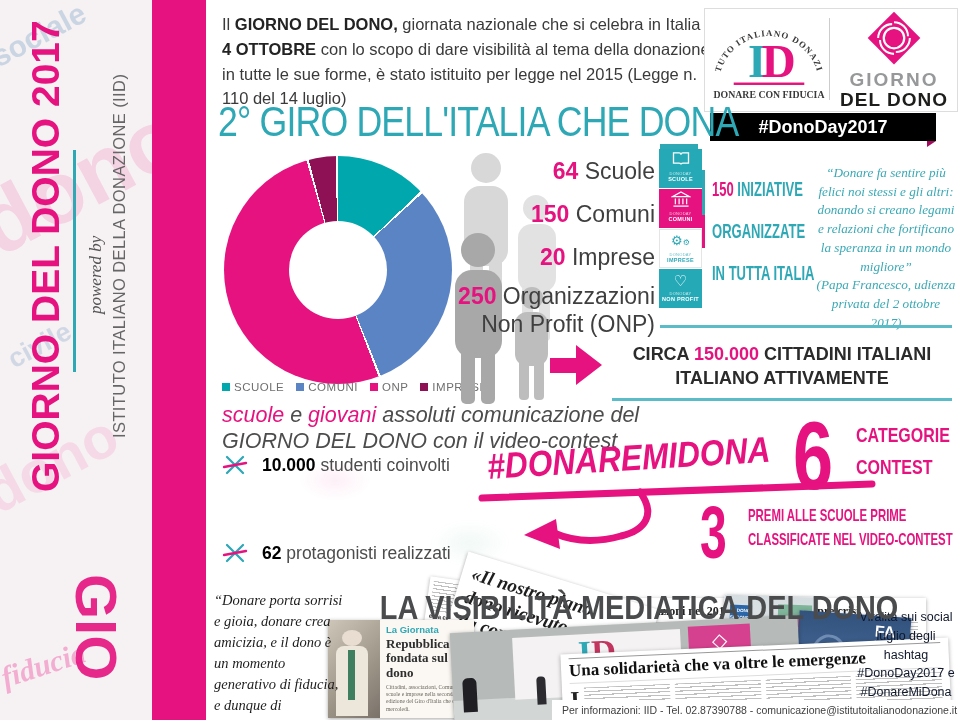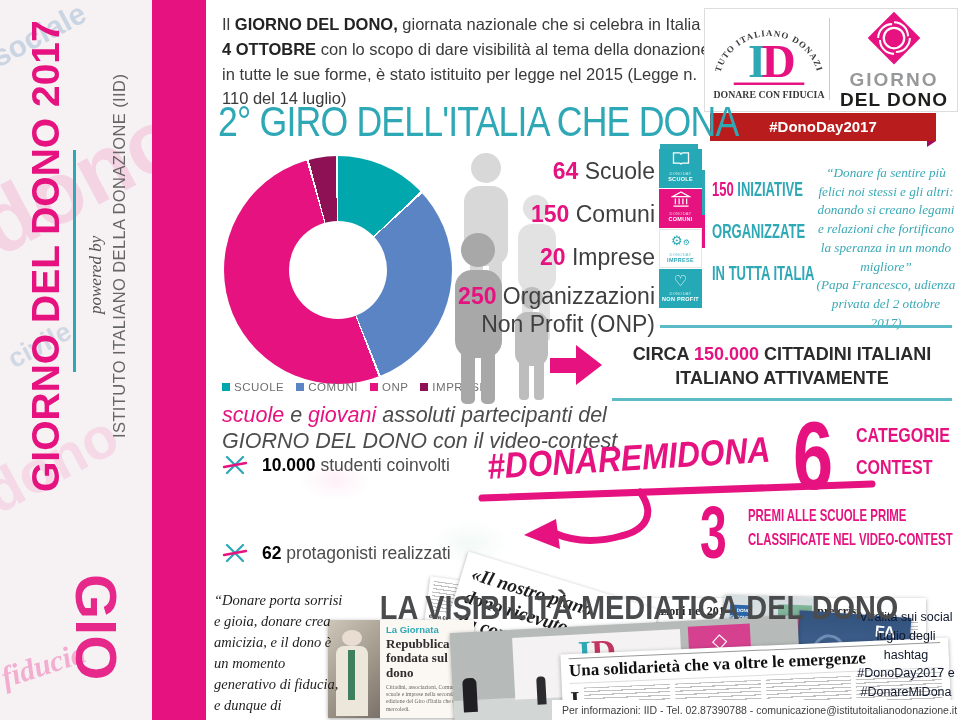--- a/index.html
+++ b/index.html
@@ -21,22 +21,22 @@
   .pink-bar{left:152px;top:0;width:54px;height:720px;background:#e5127f;}
 
   
   .intro{left:222px;top:12px;width:492px;font-size:16.5px;line-height:1.5;color:#3a3a3a;}
   .intro b{color:#232323;}
   .logo-box{left:704px;top:8px;width:252px;height:102px;background:#fff;border:1px solid #ddd;}
   .logo-divider{left:829px;top:18px;width:1px;height:82px;background:#ccc;}
   .gdd{left:834px;top:12px;width:120px;height:96px;text-align:center;}
   .gdd-l1{font-size:19px;font-weight:bold;color:#97989a;letter-spacing:2px;line-height:1.05;}
   .gdd-l2{font-size:19px;font-weight:bold;color:#1d1d1b;letter-spacing:1px;line-height:1.05;}
-  .ribbon{left:710px;top:113px;width:226px;height:28px;background:#b91c1c;color:#fff;
-          font-weight:bold;font-size:15px;text-align:center;line-height:28px;}
+  .ribbon{left:710px;top:113px;width:226px;height:28px;background:#000000;color:#fff;
+          font-weight:bold;font-size:18px;text-align:center;line-height:28px;}
   .ribbon:after{content:"";position:absolute;right:0;bottom:-6px;
                 border-top:6px solid #a50b5c;border-right:9px solid transparent;}
   .section-title{left:218px;top:98px;font-size:42px;color:#2fa8b6;letter-spacing:-1px;}
   .title-underline{left:660px;top:144px;width:38px;height:6px;background:#2fa8b6;}
 
   
   .donut{left:224px;top:156px;width:228px;height:228px;border-radius:50%;}
   .donut:after{content:"";position:absolute;inset:28.5%;border-radius:50%;background:#fff;}
   .legend{left:222px;top:381px;display:flex;gap:12px;font-size:11.5px;color:#6f6f6f;letter-spacing:.5px;}
   .legend-item{display:flex;align-items:center;gap:4px;}
@@ -259,21 +259,21 @@
 
   <div class="abs arrow-shaft"></div>
   <div class="abs arrow-head"></div>
   <div class="abs reach">
     <span>CIRCA </span><b>150.000</b><span> CITTADINI ITALIANI</span><br>
     <span>ITALIANO ATTIVAMENTE</span>
   </div>
   <div class="abs teal-line" style="left:612px;top:398px;width:340px;"></div>
 
   <div class="abs prota">
-    <i>scuole</i><span> e </span><i>giovani</i><span> assoluti partecipanti del</span><br>
+    <i>scuole</i><span> e </span><i>giovani</i><span> assoluti comunicazione del</span><br>
     <span>GIORNO DEL DONO</span><span> con il video-contest</span>
   </div>
 
   <div class="abs bullet-row" style="top:452px;">
     <svg width="26" height="26" viewBox="0 0 26 26">
         <g stroke-width="2.3" stroke-linecap="round">
           <line x1="5" y1="5" x2="21" y2="21" stroke="#2fa8b6"></line>
           <line x1="21" y1="5" x2="5" y2="21" stroke="#2fa8b6"></line>
           <line x1="2" y1="15" x2="24" y2="11" stroke="#e5127f"></line>
         </g>

